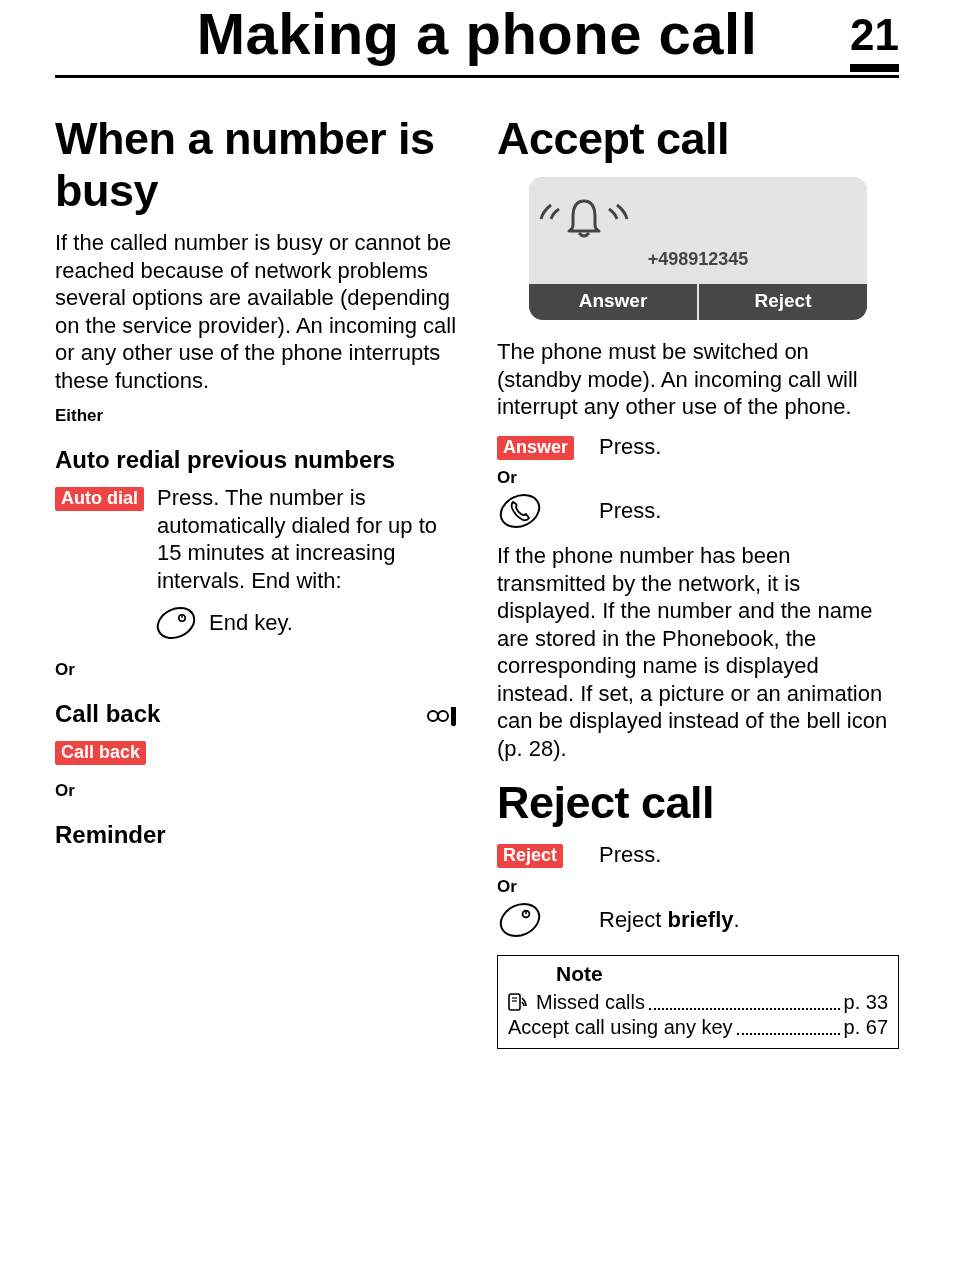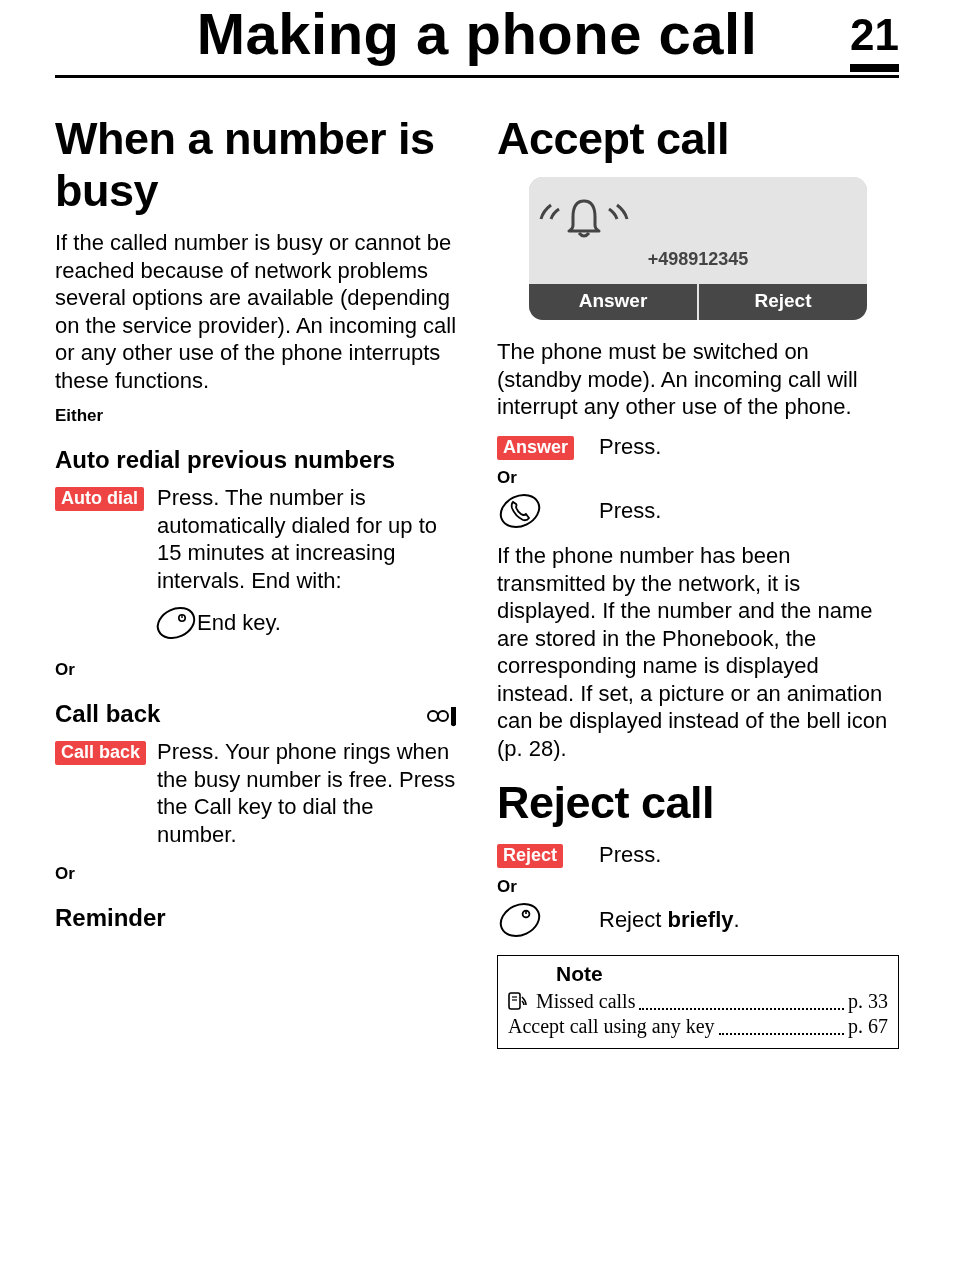--- a/index.html
+++ b/index.html
@@ -84,21 +84,21 @@
     width: 92px;
     flex: none;
     display: flex;
     justify-content: flex-start;
   }
   .row .text-cell {
     flex: 1;
     font-size: 22px;
     line-height: 1.25;
   }
-  .indent-row { padding-left: 100px; display:flex; align-items:center; font-size:22px; margin-top:6px;}
+  .indent-row { padding-left: 100px; display:flex; align-items:center; gap:12px; font-size:22px; margin-top:6px;}
   .net-icon { float: right; margin-top:4px; }
 
   
   .phone-screen {
     width: 338px;
     margin: 10px auto 18px auto;
     border-radius: 14px;
     overflow: hidden;
     box-shadow: 0 0 0 1px #ccc inset;
   }
@@ -129,23 +129,22 @@
 
   .note-box {
     border: 1.5px solid #000;
     padding: 6px 10px 8px 10px;
     font-size: 20px;
     margin-top: 12px;
   }
   .note-box .note-title { font-weight: 700; margin-bottom: 4px; font-size: 21px; margin-left: 48px;}
   .note-line {
     display: flex;
-    align-items: flex-start;
+    align-items: center;
     white-space: nowrap;
-    font-family: Liberation Serif, serif;
   }
   .note-line .dots {
     flex: 1;
     border-bottom: 2px dotted #000;
     margin: 0 4px 5px 4px;
     height: 1em;
   }
   .note-line .lead { display:flex; align-items:center; gap:6px;}
 
   svg { display:block; }
@@ -198,21 +197,20 @@
           <rect x="28" y="3" width="5" height="18" fill="#000"></rect>
           <circle cx="30.5" cy="20" r="2.3" fill="#000"></circle>
         </svg>
       </span>
     </h3>
 
     <div class="row">
       <div class="icon-cell">
         <span class="soft-btn">Call back</span>
       </div>
-      <div class="text-cell">Press. Your phone rings when the busy number is free. Press the Call key to dial the number.</div>
     </div>
 
     <p class="label-strong" style="margin-top:16px">Or</p>
 
     <h3>Reminder</h3>
 
 
   </div>
 
   <div class="col">

